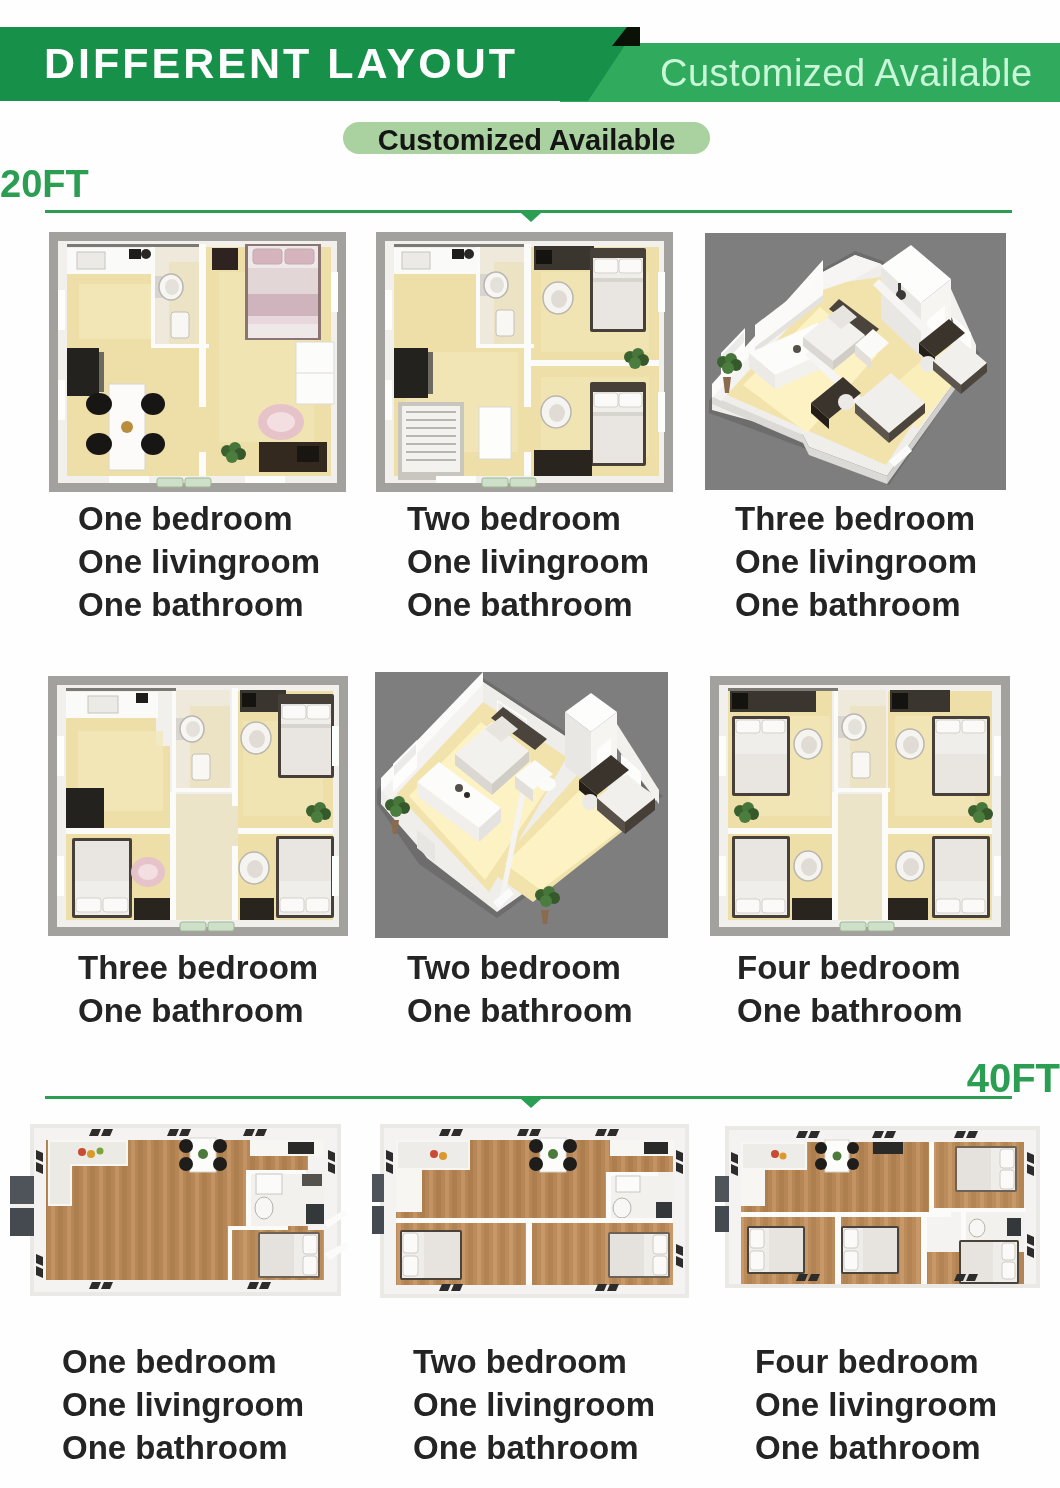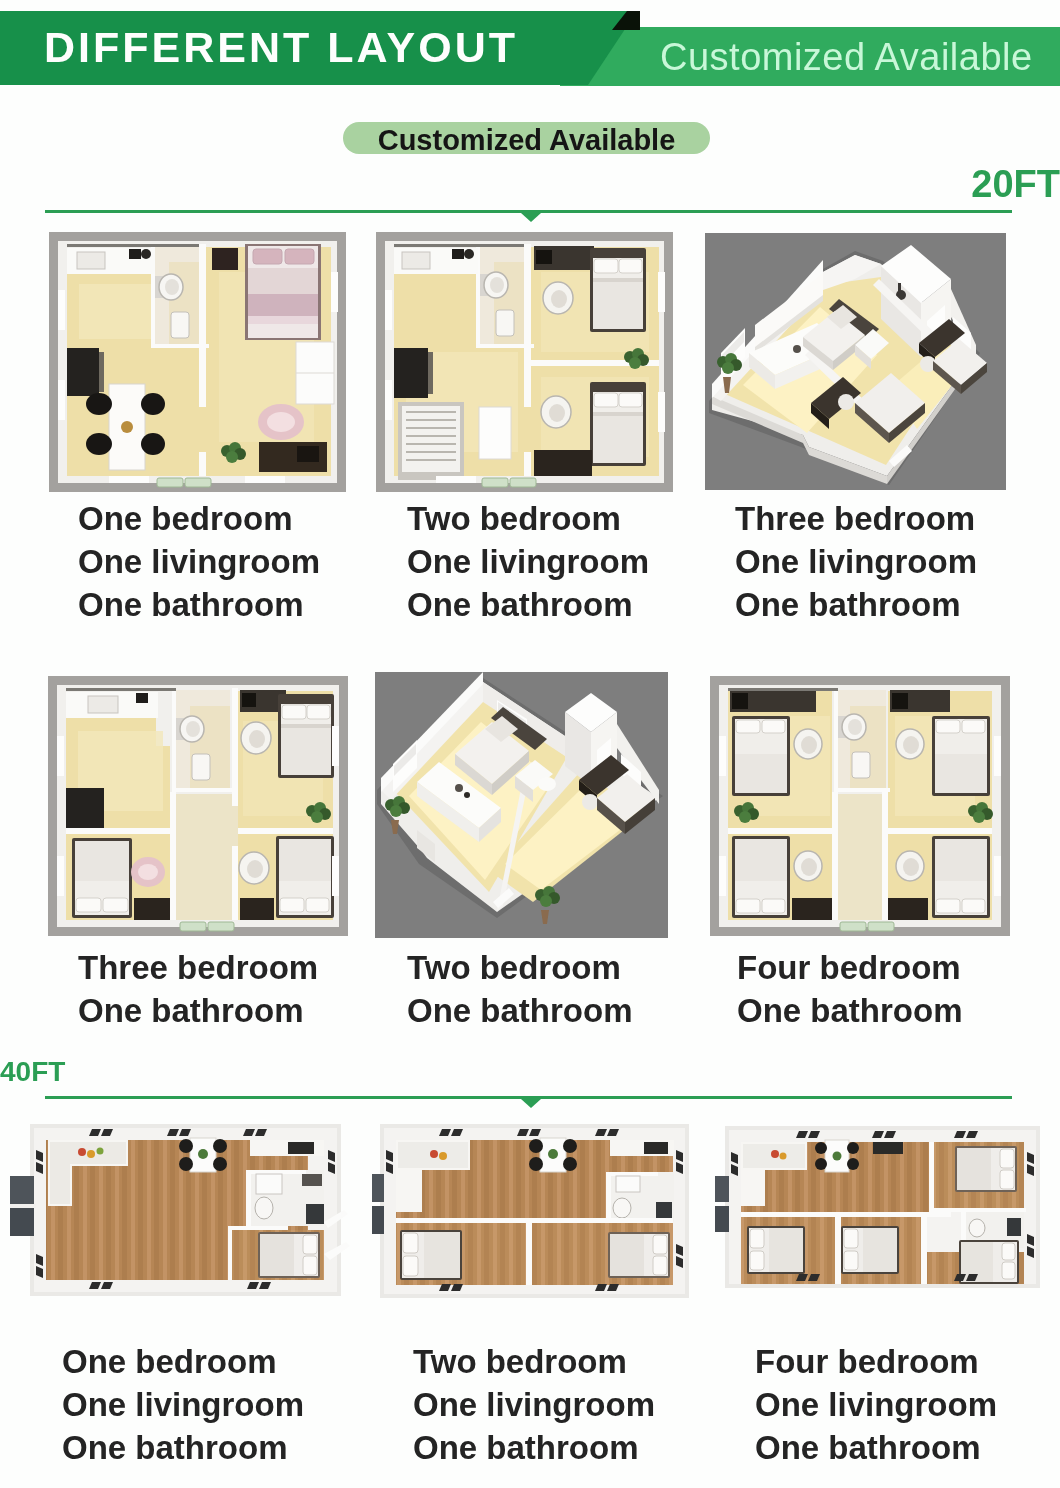--- a/index.html
+++ b/index.html
@@ -4,40 +4,40 @@
 <style>
   html,body{margin:0;padding:0;}
   body{width:1060px;height:1488px;position:relative;background:#fdfefd;
        font-family:"Liberation Sans", sans-serif;overflow:hidden;}
   .abs{position:absolute;}
   .cap{font-weight:bold;color:#242424;font-size:33px;line-height:43px;letter-spacing:0px;}
 </style>
 </head>
 <body>
 
-<div class="abs" style="left:0;top:0;width:1060px;height:100px;">
+<div class="abs" style="left:0;top:16px;width:1060px;height:100px;">
   <svg width="1060" height="100" viewBox="0 0 1060 100">
 
     <polygon points="560,27 1060,27 1060,86 560,86" fill="#30ab5e"></polygon>
 
     <polygon points="0,11 637,11 588,85 0,85" fill="#17904a"></polygon>
 
     <polygon points="627,11 640,11 640,30 612,30" fill="#0a1208"></polygon>
 
     <text x="44" y="62" font-size="43" font-weight="bold" fill="#fdfefd" letter-spacing="3">DIFFERENT LAYOUT</text>
 
     <text x="660" y="70" font-size="38" fill="#c8f7d8" letter-spacing="0.5">Customized Available</text>
   </svg>
 </div>
 
 <div class="abs" style="left:343px;top:122px;width:367px;height:32px;background:#a9d2a0;border-radius:16px;"></div>
 
 <div class="abs" style="left:343px;top:124px;width:367px;text-align:center;font-weight:bold;font-size:29px;color:#151515;">Customized Available</div>
 
-<div class="abs" style="left:0;top:163px;width:1060px;text-align:right;font-weight:bold;font-size:38px;color:#2b9e54;">20FT</div>
+<div class="abs" style="left:0;top:163px;width:1060px;text-align:left;font-weight:bold;font-size:38px;color:#2b9e54;">20FT</div>
 
 <svg class="abs" style="left:0;top:205px;" width="1060" height="20" viewBox="0 0 1060 20">
   <rect x="45" y="5" width="967" height="3" fill="#2b9e54"></rect>
   <polygon points="521,8 541,8 531,17" fill="#2b9e54"></polygon>
 </svg>
 
 <svg width="0" height="0" style="position:absolute">
   <defs>
     <g id="toiletR">
       <rect x="0" y="4" width="9" height="22" fill="#d8d5d0"></rect>
@@ -550,21 +550,21 @@
 
   <rect x="18" y="12" width="110" height="3" fill="#7b7974"></rect>
 </svg>
 
 <div class="abs cap" style="left:78px;top:946px;">Three bedroom<br>One bathroom</div>
 
 <div class="abs cap" style="left:407px;top:946px;">Two bedroom<br>One bathroom</div>
 
 <div class="abs cap" style="left:737px;top:946px;">Four bedroom<br>One bathroom</div>
 
-<div class="abs" style="left:0;top:1056px;width:1060px;text-align:left;font-weight:bold;font-size:28px;color:#2b9e54;">40FT</div>
+<div class="abs" style="left:0;top:1056px;width:1060px;text-align:right;font-weight:bold;font-size:40px;color:#2b9e54;">40FT</div>
 
 <svg class="abs" style="left:0;top:1092px;" width="1060" height="20" viewBox="0 0 1060 20">
   <rect x="45" y="4" width="967" height="3" fill="#2b9e54"></rect>
   <polygon points="521,7 541,7 531,16" fill="#2b9e54"></polygon>
 </svg>
 
 <svg width="0" height="0" style="position:absolute">
   <defs>
     <pattern id="wood" width="16" height="16" patternUnits="userSpaceOnUse">
       <rect width="16" height="16" fill="#b28455"></rect>

